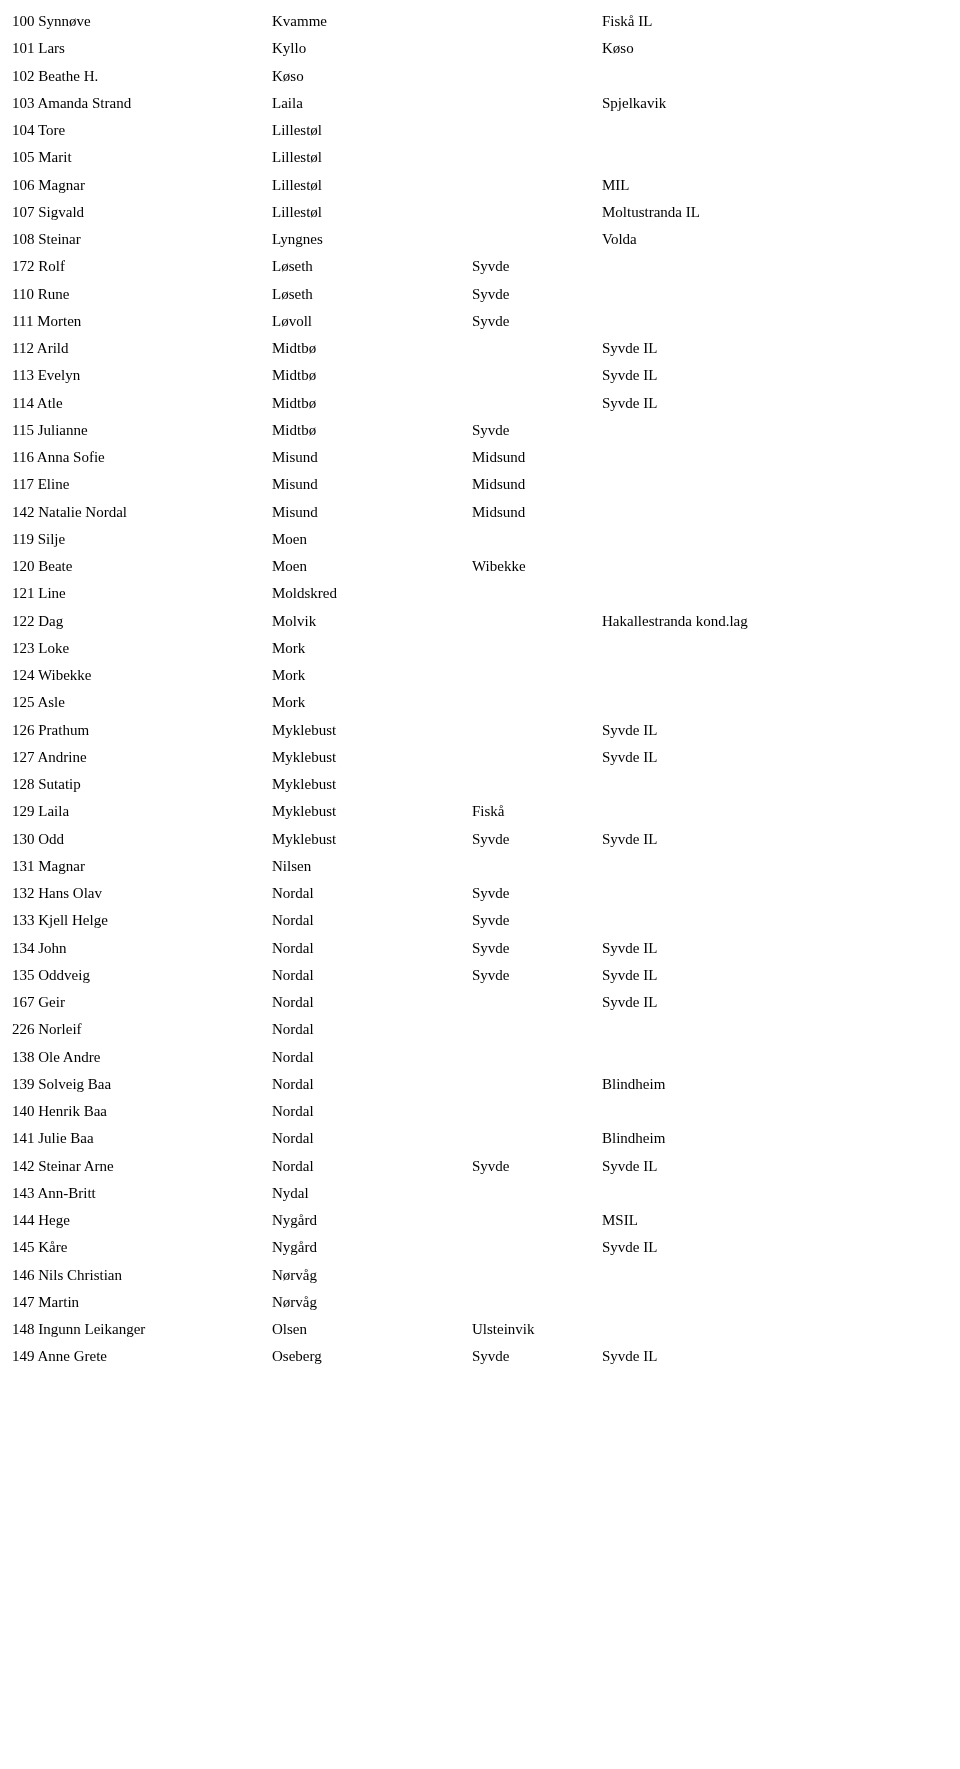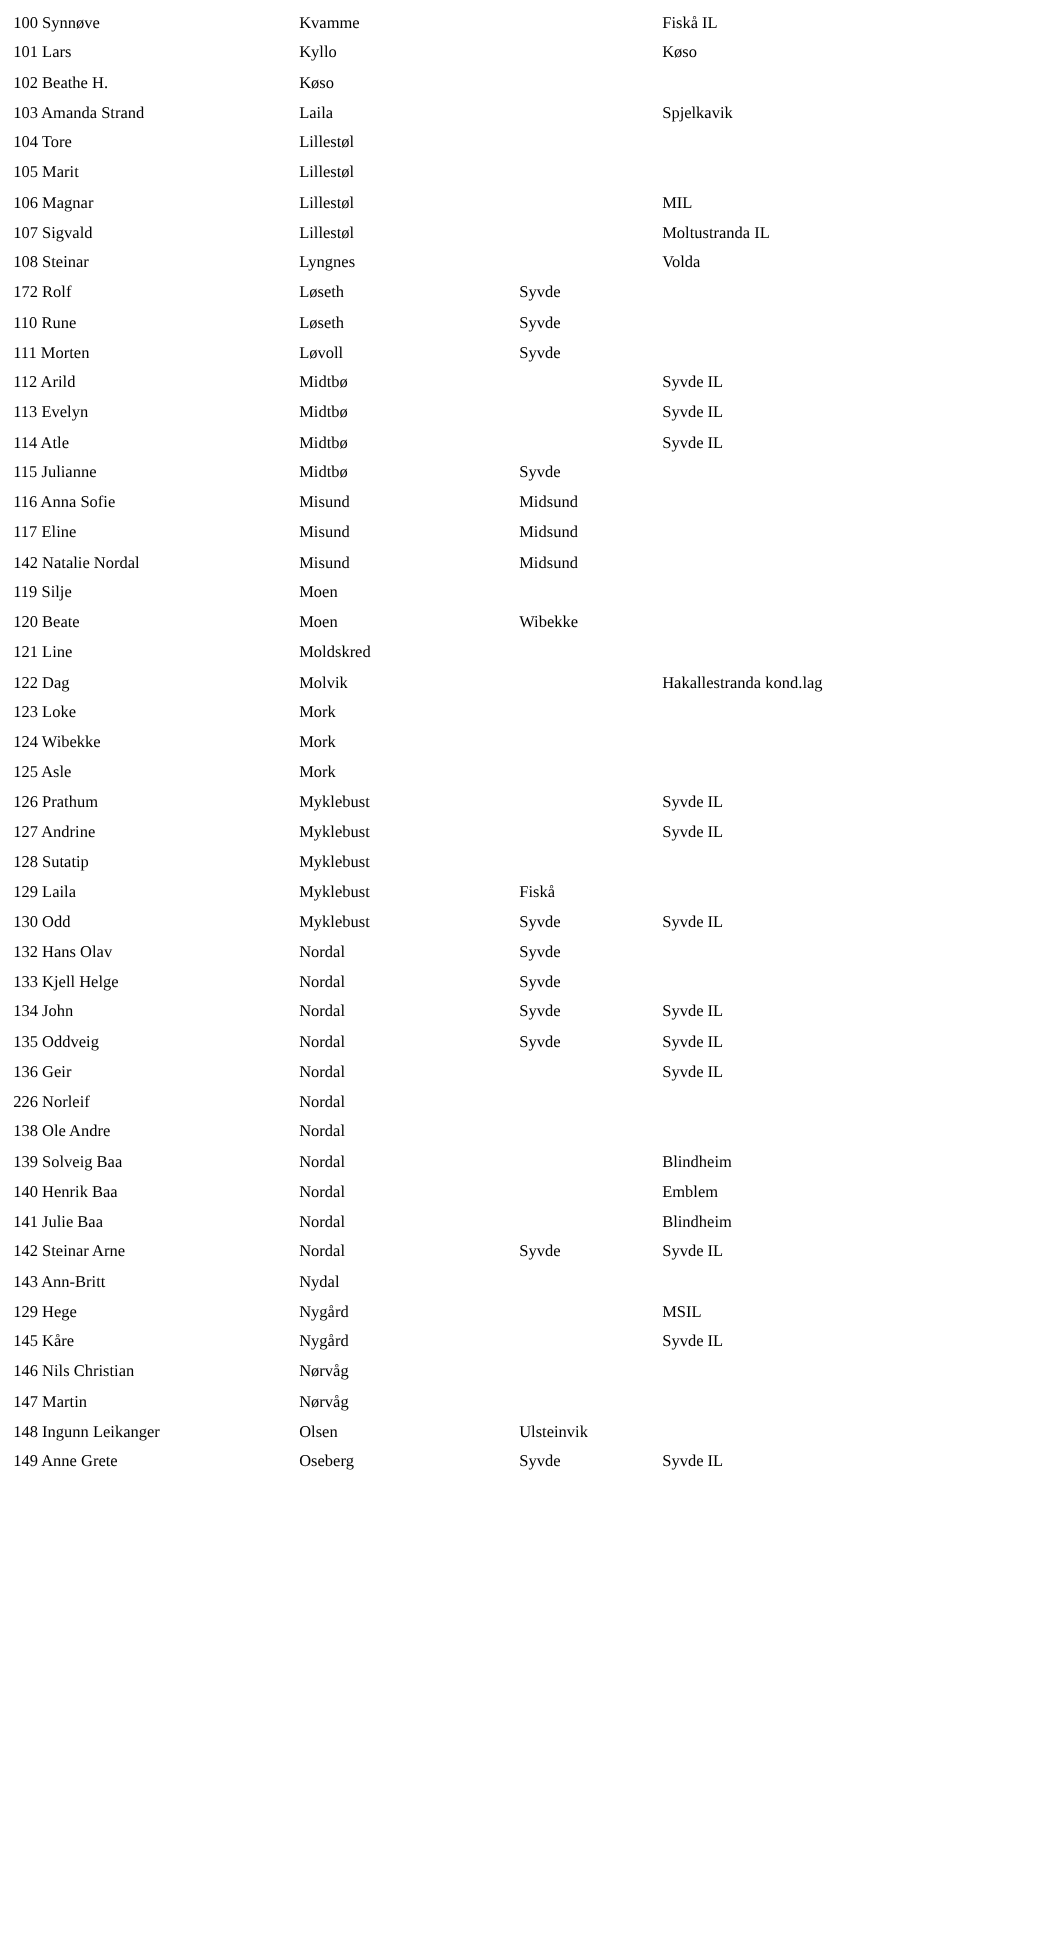--- a/index.html
+++ b/index.html
@@ -209,20 +209,26 @@
       <span class="col-city">Fiskå</span>
       <span class="col-club"></span>
     </div>
     <div class="list-row">
       <span class="col-name">130 Odd</span>
       <span class="col-surname">Myklebust</span>
       <span class="col-city">Syvde</span>
       <span class="col-club">Syvde IL</span>
     </div>
     <div class="list-row">
+      <span class="col-name">131 Magnar</span>
+      <span class="col-surname">Nilsen</span>
+      <span class="col-city"></span>
+      <span class="col-club"></span>
+    </div>
+    <div class="list-row">
       <span class="col-name">132 Hans Olav</span>
       <span class="col-surname">Nordal</span>
       <span class="col-city">Syvde</span>
       <span class="col-club"></span>
     </div>
     <div class="list-row">
       <span class="col-name">133 Kjell Helge</span>
       <span class="col-surname">Nordal</span>
       <span class="col-city">Syvde</span>
       <span class="col-club"></span>
@@ -233,21 +239,21 @@
       <span class="col-city">Syvde</span>
       <span class="col-club">Syvde IL</span>
     </div>
     <div class="list-row">
       <span class="col-name">135 Oddveig</span>
       <span class="col-surname">Nordal</span>
       <span class="col-city">Syvde</span>
       <span class="col-club">Syvde IL</span>
     </div>
     <div class="list-row">
-      <span class="col-name">136 Geir</span>
+      <span class="col-name">167 Geir</span>
       <span class="col-surname">Nordal</span>
       <span class="col-city"></span>
       <span class="col-club">Syvde IL</span>
     </div>
     <div class="list-row">
       <span class="col-name">226 Norleif</span>
       <span class="col-surname">Nordal</span>
       <span class="col-city"></span>
       <span class="col-club"></span>
     </div>
@@ -260,42 +266,41 @@
     <div class="list-row">
       <span class="col-name">139 Solveig Baa</span>
       <span class="col-surname">Nordal</span>
       <span class="col-city"></span>
       <span class="col-club">Blindheim</span>
     </div>
     <div class="list-row">
       <span class="col-name">140 Henrik Baa</span>
       <span class="col-surname">Nordal</span>
       <span class="col-city"></span>
-      <span class="col-club">Emblem</span>
     </div>
     <div class="list-row">
       <span class="col-name">141 Julie Baa</span>
       <span class="col-surname">Nordal</span>
       <span class="col-city"></span>
       <span class="col-club">Blindheim</span>
     </div>
     <div class="list-row">
       <span class="col-name">142 Steinar Arne</span>
       <span class="col-surname">Nordal</span>
       <span class="col-city">Syvde</span>
       <span class="col-club">Syvde IL</span>
     </div>
     <div class="list-row">
       <span class="col-name">143 Ann-Britt</span>
       <span class="col-surname">Nydal</span>
       <span class="col-city"></span>
       <span class="col-club"></span>
     </div>
     <div class="list-row">
-      <span class="col-name">129 Hege</span>
+      <span class="col-name">144 Hege</span>
       <span class="col-surname">Nygård</span>
       <span class="col-city"></span>
       <span class="col-club">MSIL</span>
     </div>
     <div class="list-row">
       <span class="col-name">145 Kåre</span>
       <span class="col-surname">Nygård</span>
       <span class="col-city"></span>
       <span class="col-club">Syvde IL</span>
     </div>

